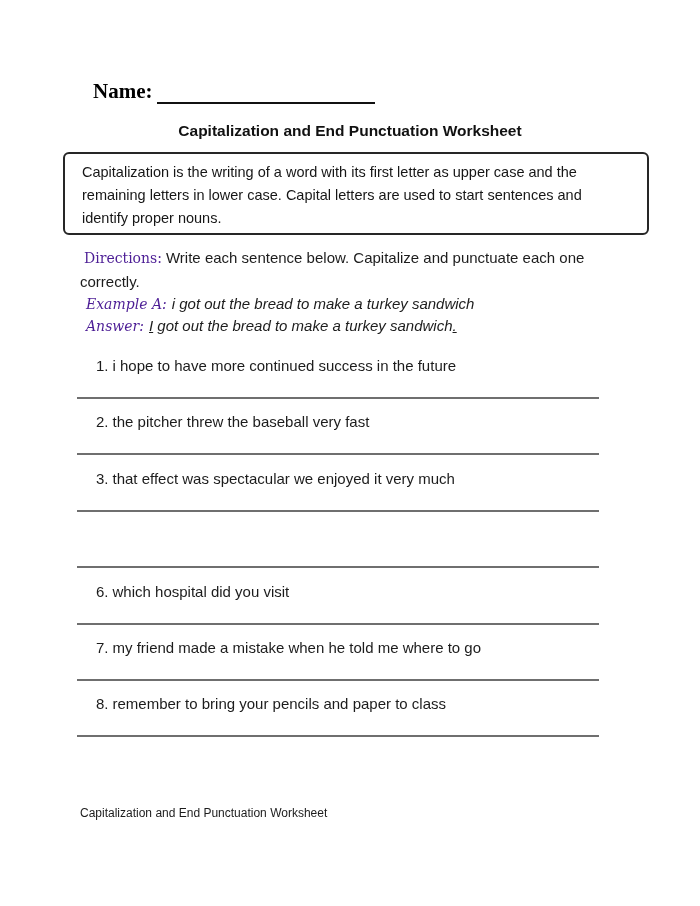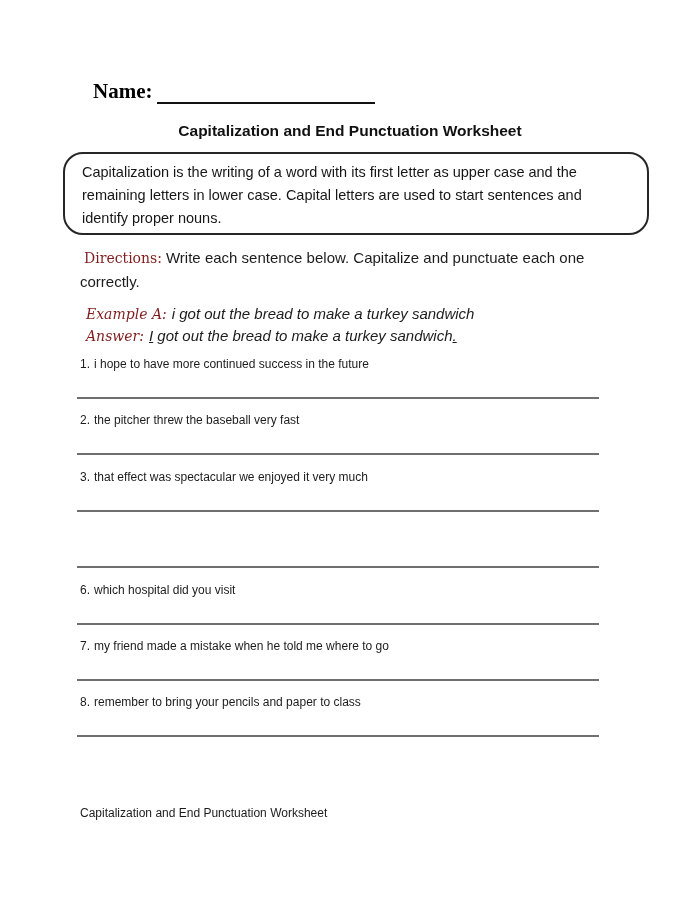--- a/index.html
+++ b/index.html
@@ -16,37 +16,37 @@
   .hdr-name{left:93px;}
   .hdr-date{left:469px;}
   .blank{display:inline-block;height:17px;border-bottom:2px solid #111;margin-left:5px;vertical-align:bottom;}
   .blank-name{width:218px;}
   .blank-date{width:96px;}
   
   .title{position:absolute;top:122px;left:0;width:700px;text-align:center;font-weight:bold;font-size:15.5px;color:#111;}
   
   .def-box{
     position:absolute;left:63px;top:152px;width:586px;height:83px;
-    box-sizing:border-box;border:2px solid #262626;border-radius:20px;
+    box-sizing:border-box;border:2px solid #262626;border-radius:6px;
     padding:7px 36px 7px 17px;
   }
   .def-text{font-size:14.5px;line-height:23px;color:#161616;}
   
   .directions{position:absolute;left:80px;top:246px;width:522px;font-size:15px;line-height:23px;text-indent:4px;}
-  .fancy-label{font-family:"DejaVu Serif","Liberation Serif",serif;font-size:14px;color:#7f1d1d;}
+  .fancy-label{font-family:"DejaVu Serif","Liberation Serif",serif;font-size:14px;color:#4c1d95;}
   .directions .dir-text{margin-left:4px;}
   
-  .example{position:absolute;left:86px;top:303px;font-size:15px;line-height:21px;font-style:italic;white-space:nowrap;}
+  .example{position:absolute;left:86px;top:293px;font-size:15px;line-height:21px;font-style:italic;white-space:nowrap;}
   .example .fancy-label{font-style:italic;}
   .ex-sentence{margin-left:5px;color:#1c1c1c;}
   .u{text-decoration:underline;}
   
   .questions{position:absolute;left:77px;top:357px;width:522px;}
   .question{position:relative;height:56.4px;}
-  .q-text{padding-left:3px;font-size:12px;color:#1c1c1c;white-space:nowrap;}
+  .q-text{padding-left:3px;font-size:15px;color:#1c1c1c;white-space:nowrap;margin-left:16px;}
   .q-num{margin-right:4px;}
   .q-line{position:absolute;left:0;right:0;top:40px;border-top:2px solid #6f6f6f;}
   
   .footer{position:absolute;left:80px;top:806px;font-size:12px;color:#1c1c1c;}
 </style>
 </head>
 <body>
 
 <div class="page">
 

